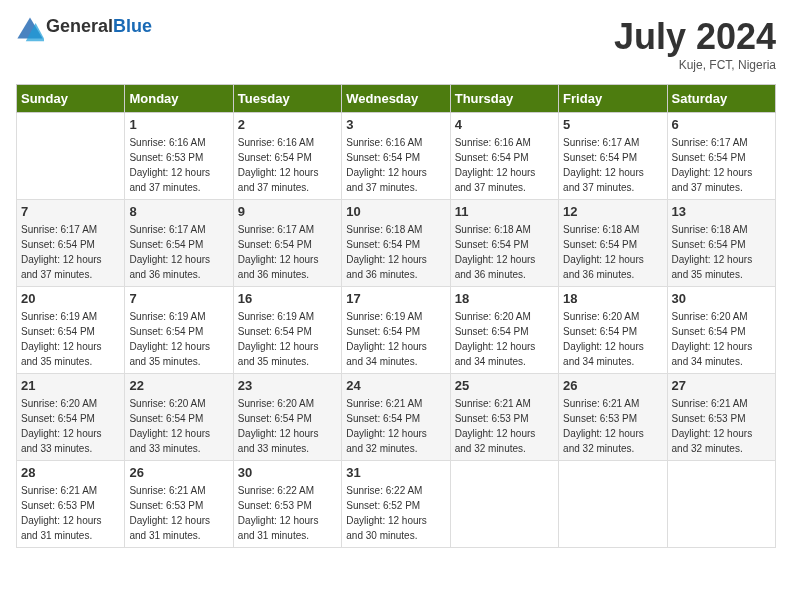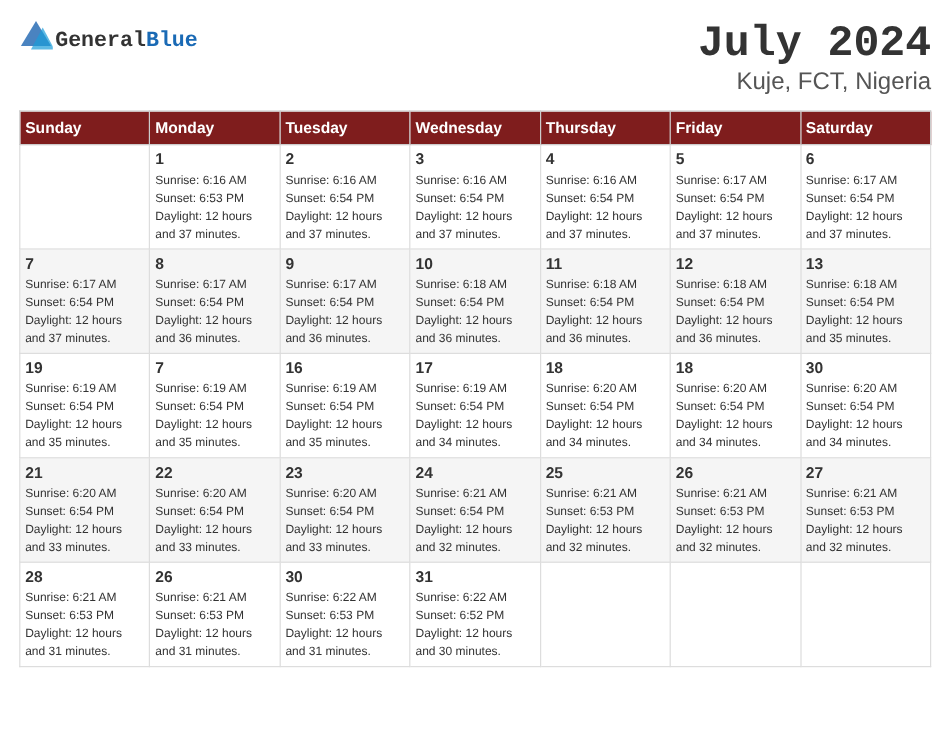--- a/index.html
+++ b/index.html
@@ -11,22 +11,21 @@
       padding: 16px;
     }
     .header-area {
       display: flex;
       justify-content: space-between;
       align-items: flex-start;
       margin-bottom: 12px;
     }
     .logo {
       display: flex;
-      align-items: flex-end;
-      font-family: Liberation Mono, monospace;
+      align-items: flex-start;
     }
     .logo-text-general {
       font-size: 18px;
       font-weight: bold;
       color: #333;
     }
     .logo-text-blue {
       font-size: 18px;
       font-weight: bold;
       color: #1a6ab5;
@@ -36,24 +35,23 @@
       height: 28px;
       margin-right: 2px;
     }
     .title-area {
       text-align: right;
     }
     .month-title {
       font-size: 36px;
       font-weight: bold;
       color: #333;
-      font-family: Liberation Mono, monospace;
     }
     .location-title {
-      font-size: 20px;
+      font-size: 12px;
       color: #555;
     }
     .calendar-table {
       width: 100%;
       border-collapse: collapse;
       font-size: 11px;
     }
     .calendar-table th {
       background-color: #2a6db5;
       color: #fff;
@@ -85,21 +83,21 @@
     .empty-cell {
       background: #f9f9f9;
     }
     tr:nth-child(even) td {
       background-color: #f5f5f5;
     }
     tr:nth-child(odd) td {
       background-color: #fff;
     }
     .calendar-table thead tr th {
-      background-color: #7f1d1d;
+      background-color: #4d7c0f;
     }
   </style>
 </head>
 <body>
 
 <div class="header-area">
   <div class="logo">
     <svg class="logo-icon" viewBox="0 0 40 40" xmlns="http://www.w3.org/2000/svg">
       <polygon points="20,2 38,32 2,32" fill="#2a6db5" opacity="0.85"></polygon>
       <polygon points="28,10 42,36 14,36" fill="#1a9cd8" opacity="0.7"></polygon>
@@ -179,21 +177,21 @@
           <span class="day-number">12</span>
           <div class="day-info">Sunrise: 6:18 AM<br>Sunset: 6:54 PM<br>Daylight: 12 hours<br>and 36 minutes.</div>
         </td>
         <td>
           <span class="day-number">13</span>
           <div class="day-info">Sunrise: 6:18 AM<br>Sunset: 6:54 PM<br>Daylight: 12 hours<br>and 35 minutes.</div>
         </td>
       </tr>
       <tr>
         <td>
-          <span class="day-number">19</span>
+          <span class="day-number">20</span>
           <div class="day-info">Sunrise: 6:19 AM<br>Sunset: 6:54 PM<br>Daylight: 12 hours<br>and 35 minutes.</div>
         </td>
         <td>
           <span class="day-number">7</span>
           <div class="day-info">Sunrise: 6:19 AM<br>Sunset: 6:54 PM<br>Daylight: 12 hours<br>and 35 minutes.</div>
         </td>
         <td>
           <span class="day-number">16</span>
           <div class="day-info">Sunrise: 6:19 AM<br>Sunset: 6:54 PM<br>Daylight: 12 hours<br>and 35 minutes.</div>
         </td>

